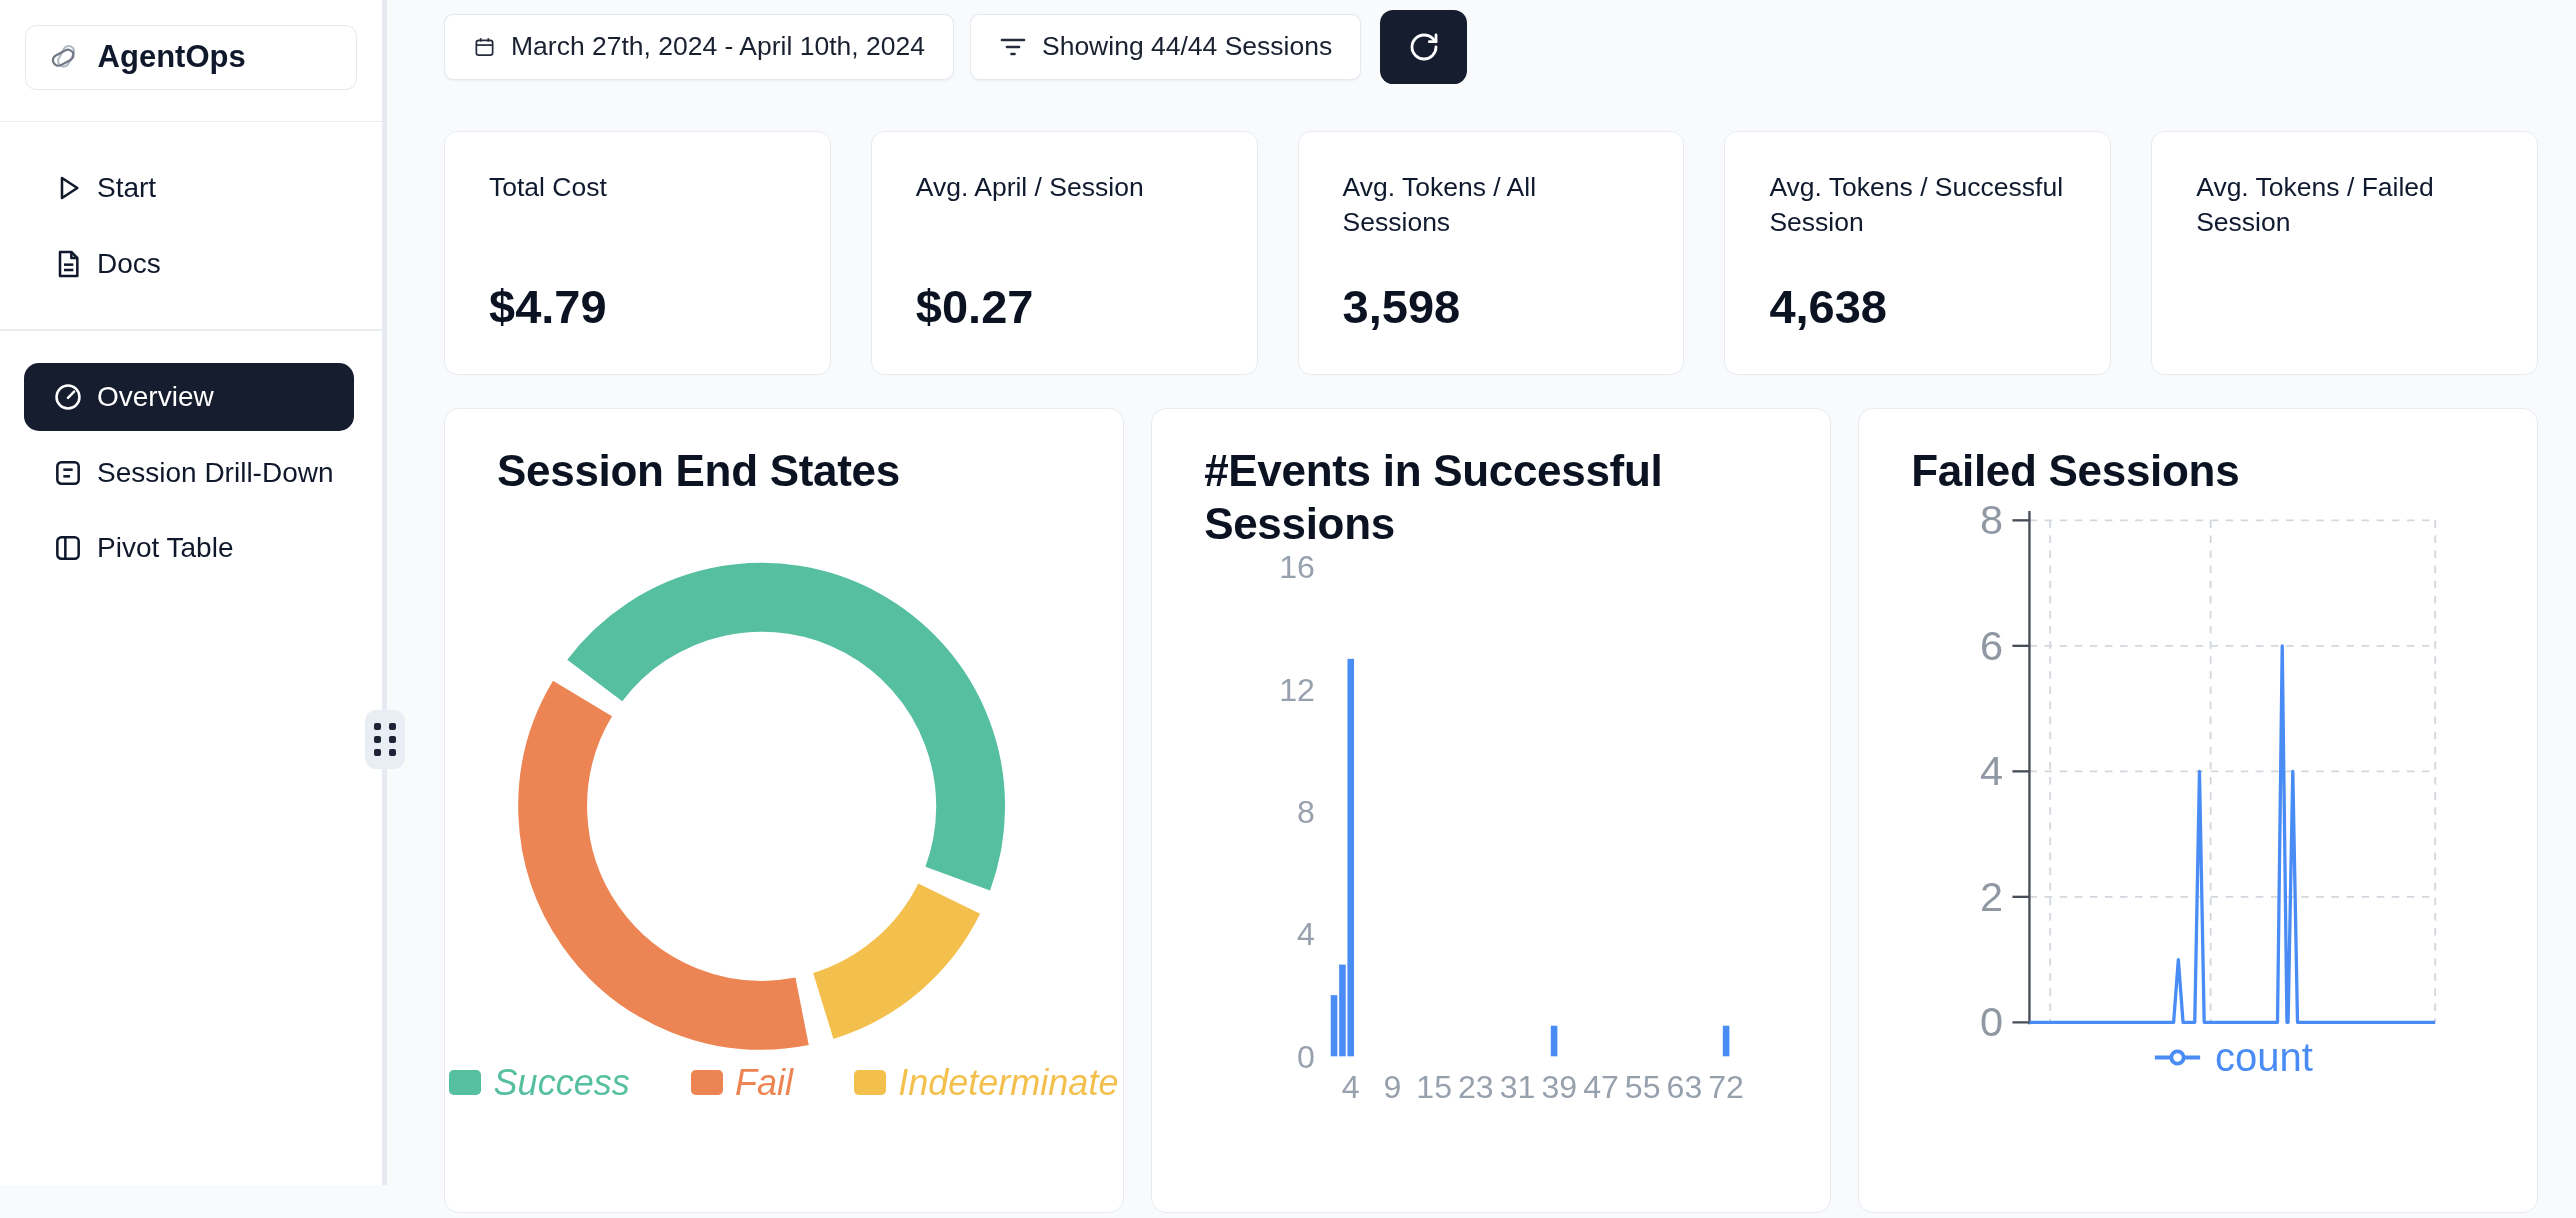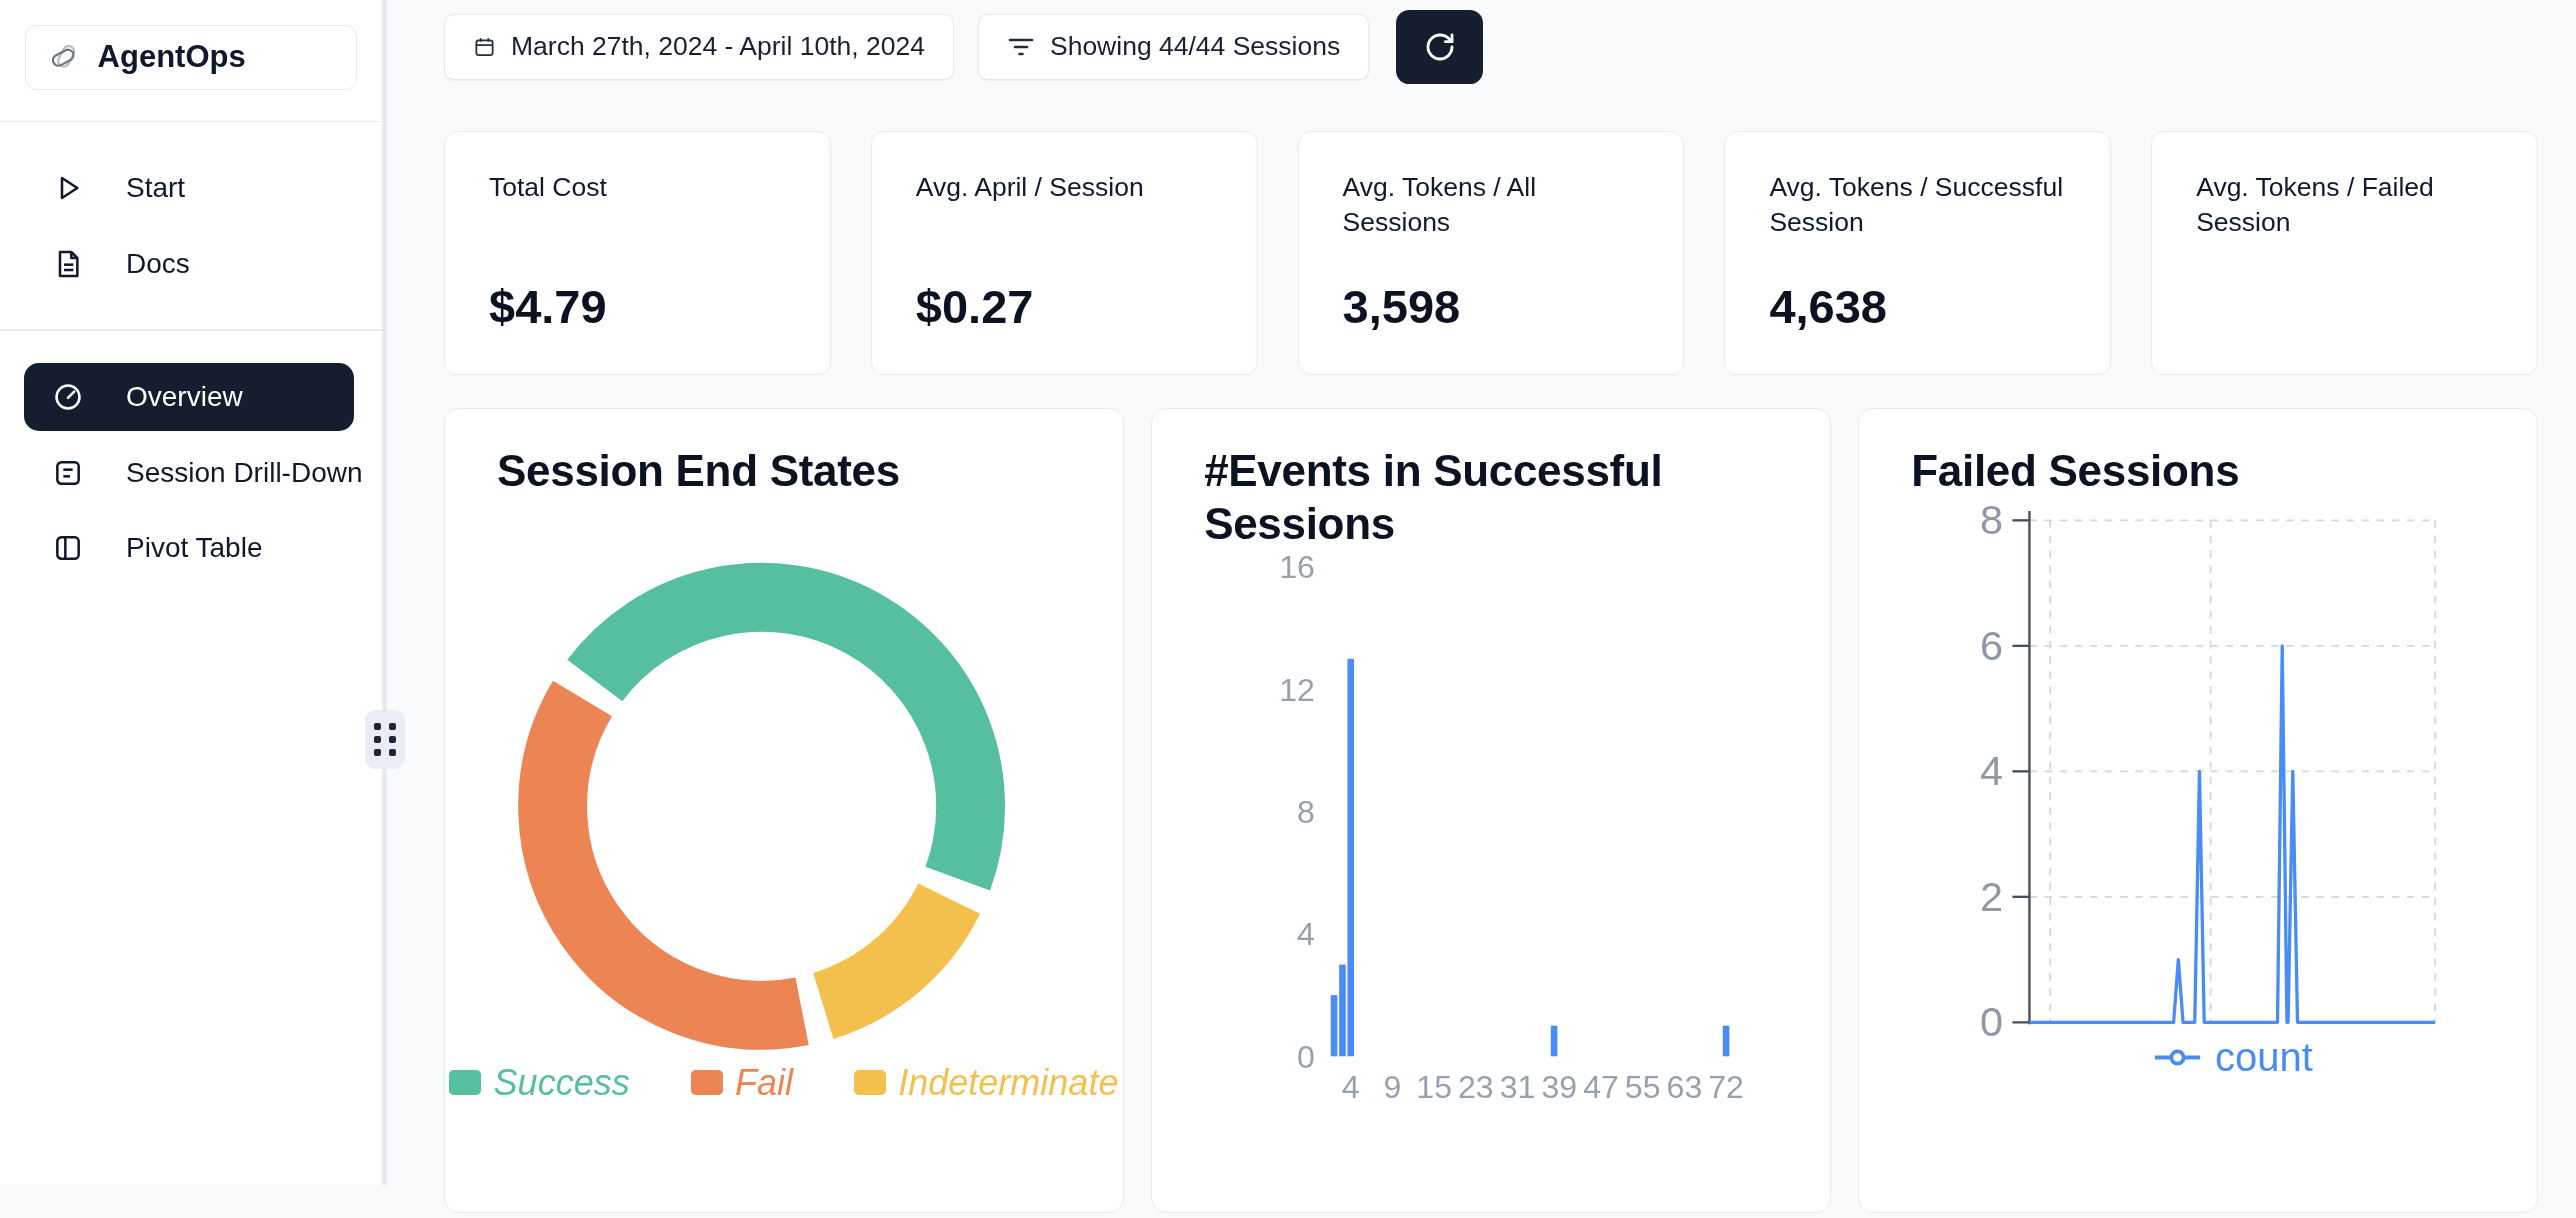--- a/index.html
+++ b/index.html
@@ -9,34 +9,34 @@
 
   
   .sidebar{position:relative;width:382px;flex-shrink:0;background:#ffffff;
            border-right:5.7px solid #e7ebf1;box-sizing:content-box;}
   .logo-box{margin:24.6px 24.6px 0;height:65px;border:1.9px solid #e2e8f0;border-radius:11.4px;
             display:flex;align-items:center;gap:17px;padding-left:23px;background:#fff;
             box-sizing:border-box;cursor:pointer;}
   .logo-text{font-size:31px;font-weight:700;color:#10192b;}
   .sb-divider{height:1.9px;background:#e9edf2;margin-top:31px;}
   .menu{display:flex;flex-direction:column;gap:7.6px;margin-top:32px;}
-  .menu-item{display:flex;align-items:center;gap:42px;height:68px;padding-left:52px;
+  .menu-item{display:flex;align-items:center;gap:13px;height:68px;padding-left:52px;
              font-size:28px;font-weight:500;color:#10192b;cursor:pointer;border-radius:15px;}
   .menu-item.active{margin:0 28px 0 24px;padding-left:28px;background:#161d2f;color:#ffffff;}
   .mi-icon{width:32px;height:32px;display:flex;align-items:center;justify-content:center;}
   .mi-icon svg{width:32px;height:32px;}
   .resize-handle{position:absolute;top:710px;right:-23px;width:40px;height:59px;
                  background:#e9edf4;border-radius:11.4px;z-index:5;cursor:col-resize;
                  display:grid;grid-template-columns:repeat(2,6.6px);grid-auto-rows:6.6px;
                  gap:6.6px 8.5px;align-content:center;justify-content:center;}
   .resize-handle .dot{width:6.6px;height:6.6px;background:#1c2435;border-radius:1.9px;}
 
   
   .main{flex:1;padding:9.5px 38px 0 57px;box-sizing:border-box;}
-  .topbar{display:flex;align-items:center;gap:24px;}
+  .topbar{display:flex;align-items:center;gap:16px;}
   .tb-btn{height:66px;background:#fff;border:1.9px solid #e4e9f0;border-radius:9.5px;
           display:flex;align-items:center;gap:15px;padding:0 28px;font-size:26.5px;
           font-weight:500;color:#19202f;font-family:inherit;cursor:pointer;
           box-shadow:0 0.9px 1.9px rgba(15,23,42,.05);}
   .tb-refresh{width:87px;height:74px;background:#161d2f;border:none;border-radius:13.2px;
               display:flex;align-items:center;justify-content:center;cursor:pointer;
               margin-left:2.8px;}
   .tb-refresh svg{width:40px;height:40px;}
 
   .stats{display:grid;grid-template-columns:repeat(5,1fr);gap:40px;margin-top:47px;}

